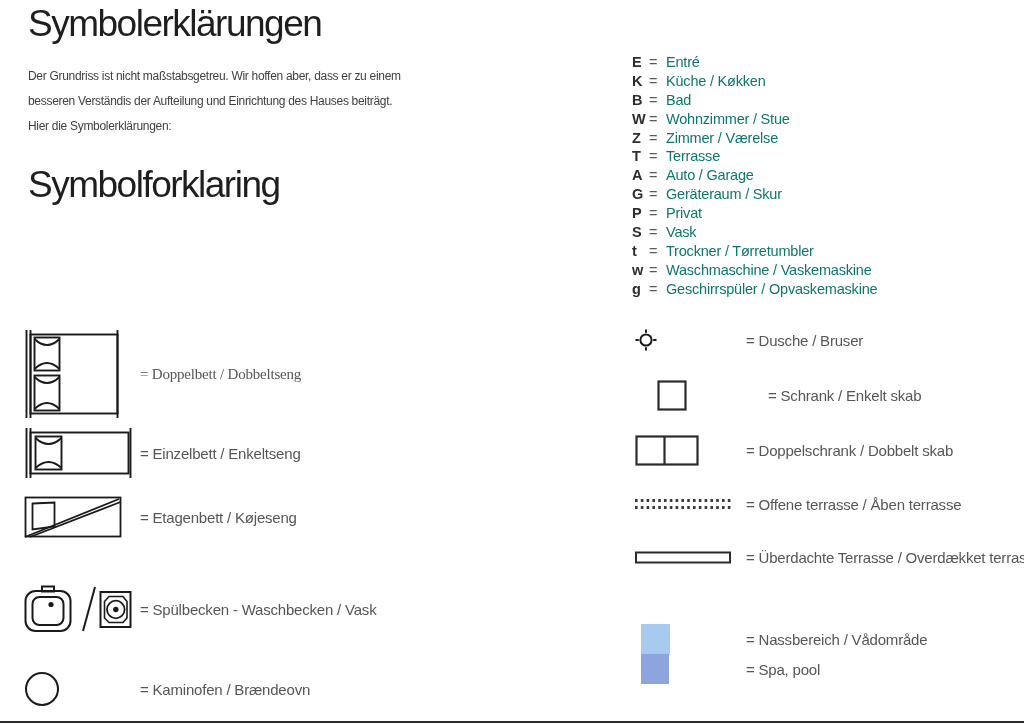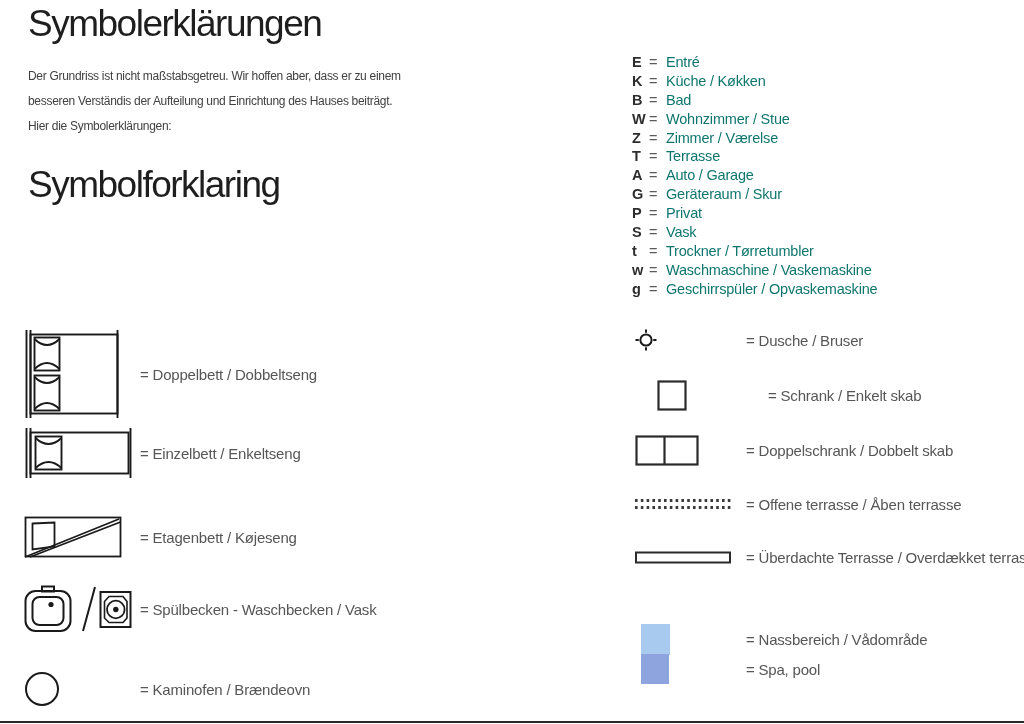--- a/index.html
+++ b/index.html
@@ -119,21 +119,21 @@
         <span class="abbr-eq">=</span>
         <span class="abbr-label">Waschmaschine / Vaskemaskine</span>
       </div>
     <div class="abbr-row">
         <span class="abbr-key">g</span>
         <span class="abbr-eq">=</span>
         <span class="abbr-label">Geschirrspüler / Opvaskemaskine</span>
       </div>
   </div>
 
-  <div class="leg-row left" style="top:330px;height:88px;">
+  <div class="leg-row left" style="top:330px;height:88px;font-family:Liberation Serif, serif;">
     <span class="leg-icon">
       <svg width="97" height="88" viewBox="0 0 97 88" fill="none" stroke="#1a1a1a" stroke-width="1.9">
         <line x1="2.5" y1="0" x2="2.5" y2="88"></line>
         <line x1="6.5" y1="0" x2="6.5" y2="88"></line>
         <rect x="6.5" y="4.5" width="87" height="79"></rect>
         <line x1="93.5" y1="0" x2="93.5" y2="88"></line>
         <rect x="10.5" y="7.5" width="25" height="33"></rect>
         <path d="M10.5 9 Q23 21 35.5 9"></path>
         <path d="M10.5 39 Q23 27 35.5 39"></path>
         <rect x="10.5" y="45.5" width="25" height="35"></rect>
@@ -152,21 +152,21 @@
         <rect x="6.5" y="4.5" width="98" height="41"></rect>
         <line x1="106.5" y1="0" x2="106.5" y2="50"></line>
         <rect x="11.5" y="8.5" width="26" height="33"></rect>
         <path d="M11.5 10 Q24.5 22 37.5 10"></path>
         <path d="M11.5 40 Q24.5 28 37.5 40"></path>
       </svg>
     </span>
     <span class="leg-label">= Einzelbett / Enkeltseng</span>
   </div>
 
-  <div class="leg-row left" style="top:516px;height:42px;">
+  <div class="leg-row left" style="top:496px;height:42px;">
     <span class="leg-icon">
       <svg width="98" height="42" viewBox="0 0 98 42" fill="none" stroke="#1a1a1a" stroke-width="1.8">
         <rect x="1.5" y="1.5" width="95" height="39"></rect>
         <line x1="1" y1="41" x2="95" y2="3"></line>
         <line x1="6" y1="41" x2="96.5" y2="6"></line>
         <path d="M8.5 7.5 L30.5 6.5 L30.5 30.5 L8.5 33.5 Z"></path>
       </svg>
     </span>
     <span class="leg-label">= Etagenbett / Køjeseng</span>
   </div>

